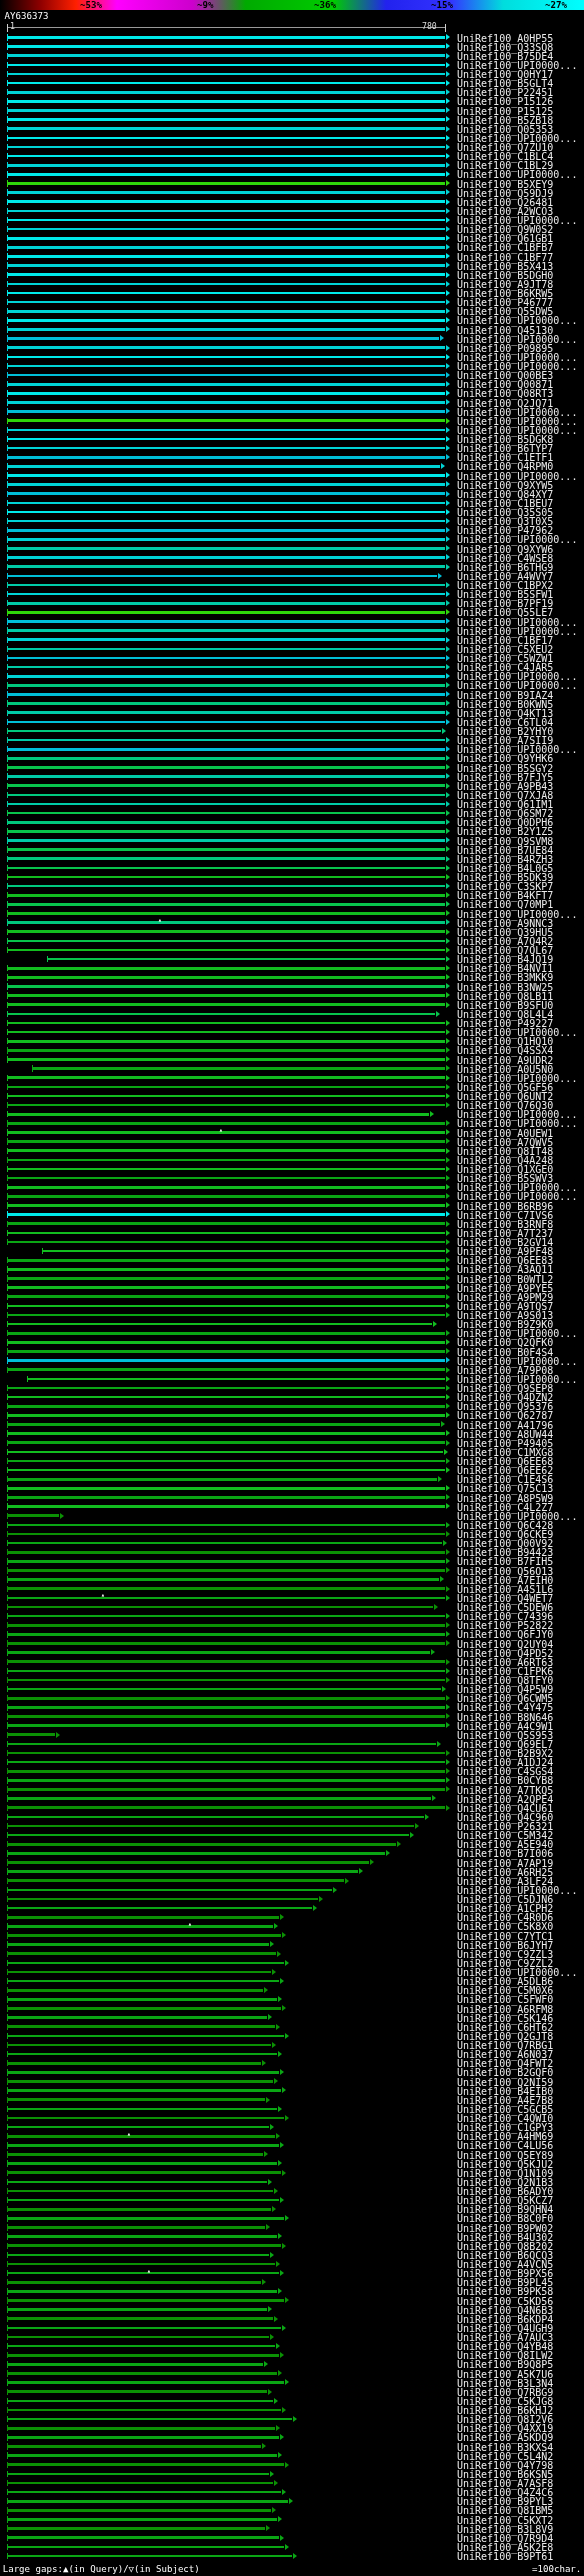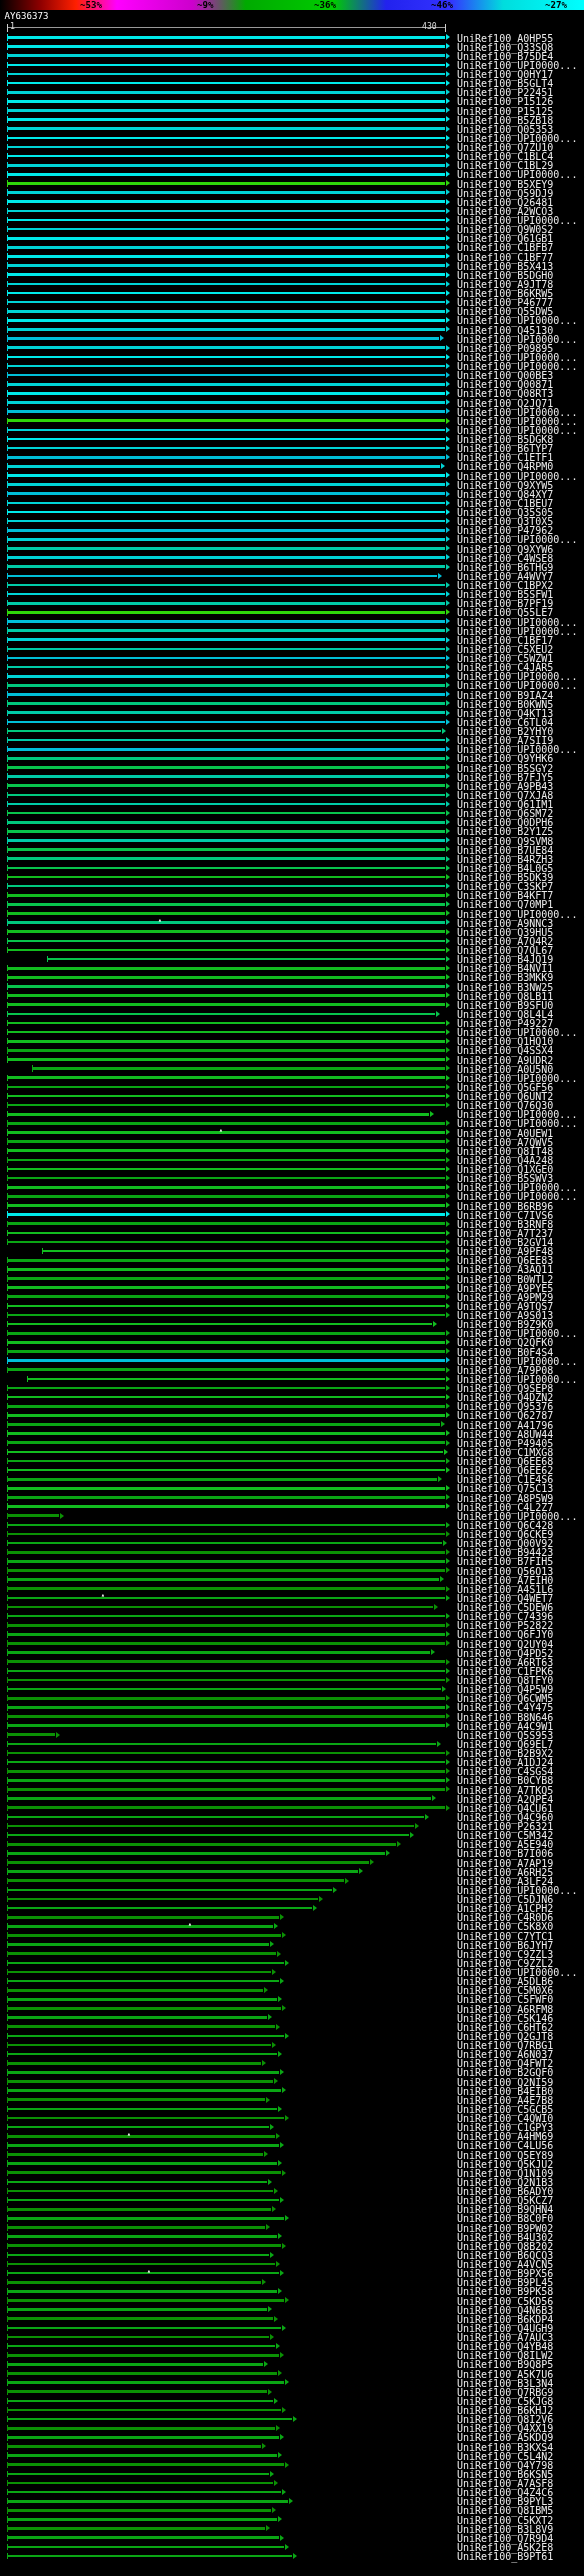--- a/index.html
+++ b/index.html
@@ -39,32 +39,32 @@
 </style>
 </head>
 <body>
 
 <div class="screen">
 
   <div class="scalebar">
     <span class="sl sl1">~53%</span>
     <span class="sl sl2">~9%</span>
     <span class="sl sl3">~36%</span>
-    <span class="sl sl4">~46%</span>
+    <span class="sl sl4">~15%</span>
     <span class="sl sl5">~27%</span>
   </div>
 
   <div class="queryname">AY636373</div>
 
   <div class="ruler">
     <span class="ruler-line"></span>
     <span class="rtick left"></span>
     <span class="rtick right"></span>
     <span class="rlabel start">1</span>
-    <span class="rlabel end">430</span>
+    <span class="rlabel end">780</span>
   </div>
 
   <div id="rows">
       <div class="row">
         <div class="bar" style="left: 7.3px; width: 438px; background: rgb(0, 234, 234); color: rgb(0, 234, 234);">
           <span class="tick"></span>
           <span class="arrow"></span>
         </div>
         <span class="lbl">UniRef100_A0HP55</span>
       </div>
@@ -2001,15 +2001,19 @@
       </div>
       <div class="row">
         <div class="bar" style="left: 7.3px; width: 285px; background: rgb(10, 166, 20); color: rgb(10, 166, 20);">
           <span class="tick"></span>
           <span class="arrow"></span>
         </div>
         <span class="lbl">UniRef100_B9PT61</span>
       </div>
     </div>
 
+  <div class="footer">
+    <span class="legend-left">Large gaps:▲(in Query)/▽(in Subject)</span>
+    <span class="legend-right">=100char.</span>
+  </div>
 
 </div>
 
 
 </body></html>

